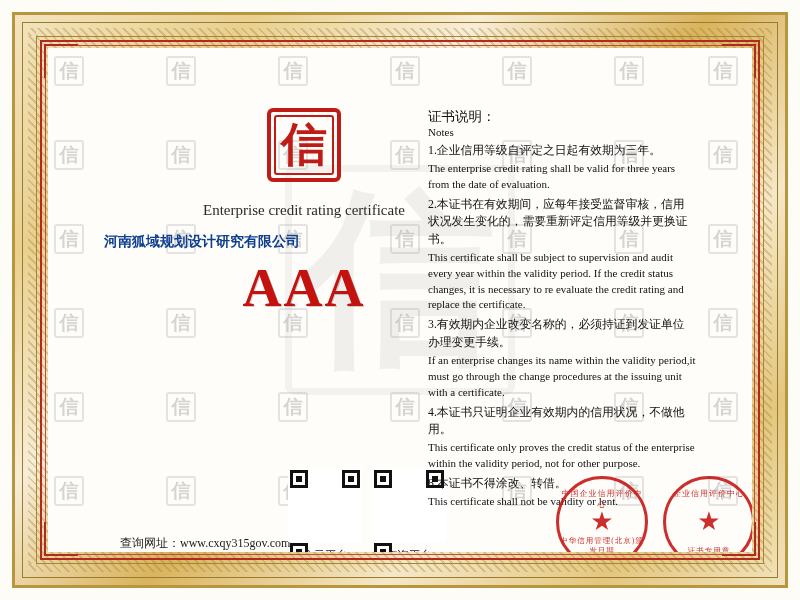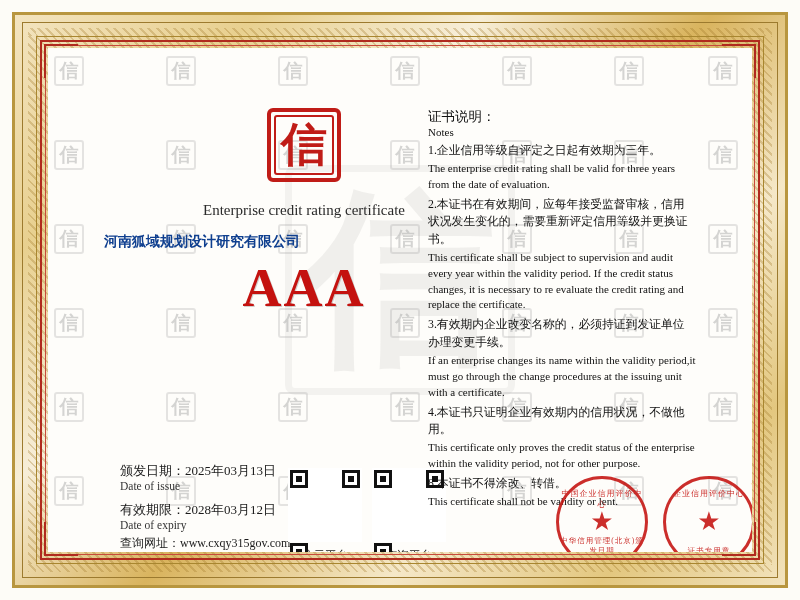--- a/index.html
+++ b/index.html
@@ -396,34 +396,20 @@
 
         <div class="title-en">Enterprise credit rating certificate</div>
 
 
         <div class="company">河南狐域规划设计研究有限公司</div>
 
 
         <div class="grade">AAA</div>
       </div>
 
-      <div class="dates">
-        <div class="row">
-          <div class="cn">
-            <span>颁发日期：</span><span>2025年03月13日</span>
-          </div>
-          <div class="en">Date of issue</div>
-        </div>
-        <div class="row">
-          <div class="cn">
-            <span>有效期限：</span><span>2028年03月12日</span>
-          </div>
-          <div class="en">Date of expiry</div>
-        </div>
-      </div>
 
       <div class="urls">
         <div>
           <span>查询网址：</span><span>www.cxqy315gov.com</span>
         </div>
 
       </div>
 
       <div class="qr-wrap q1">
         <div class="qr">

